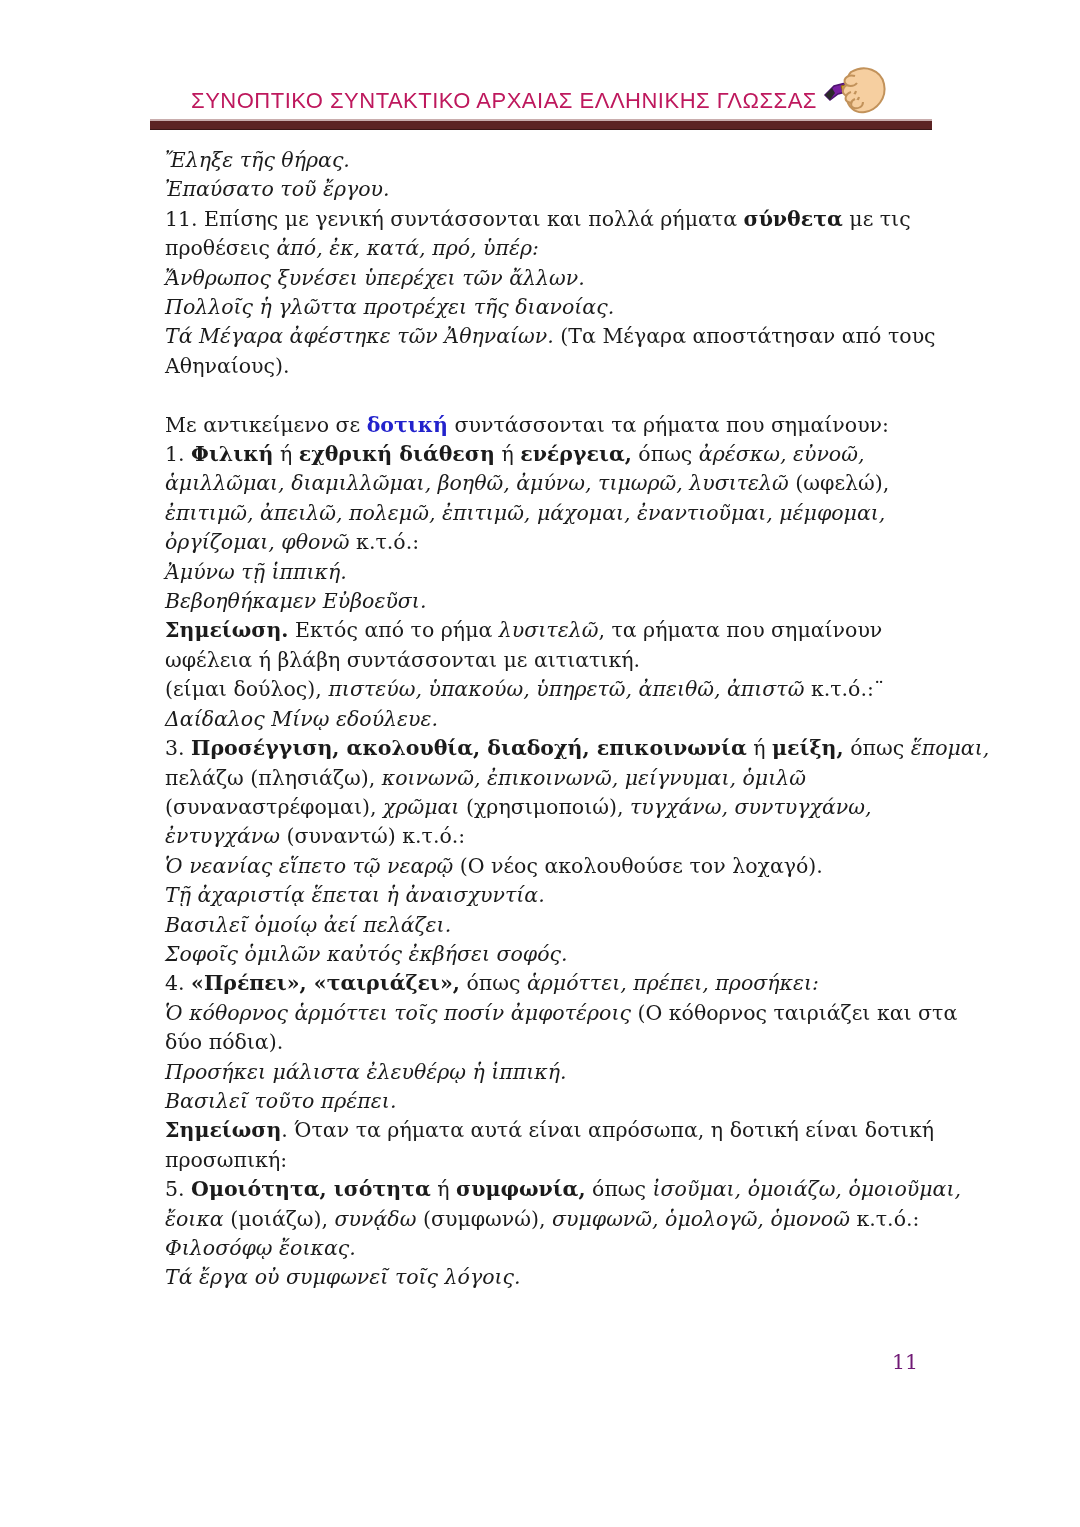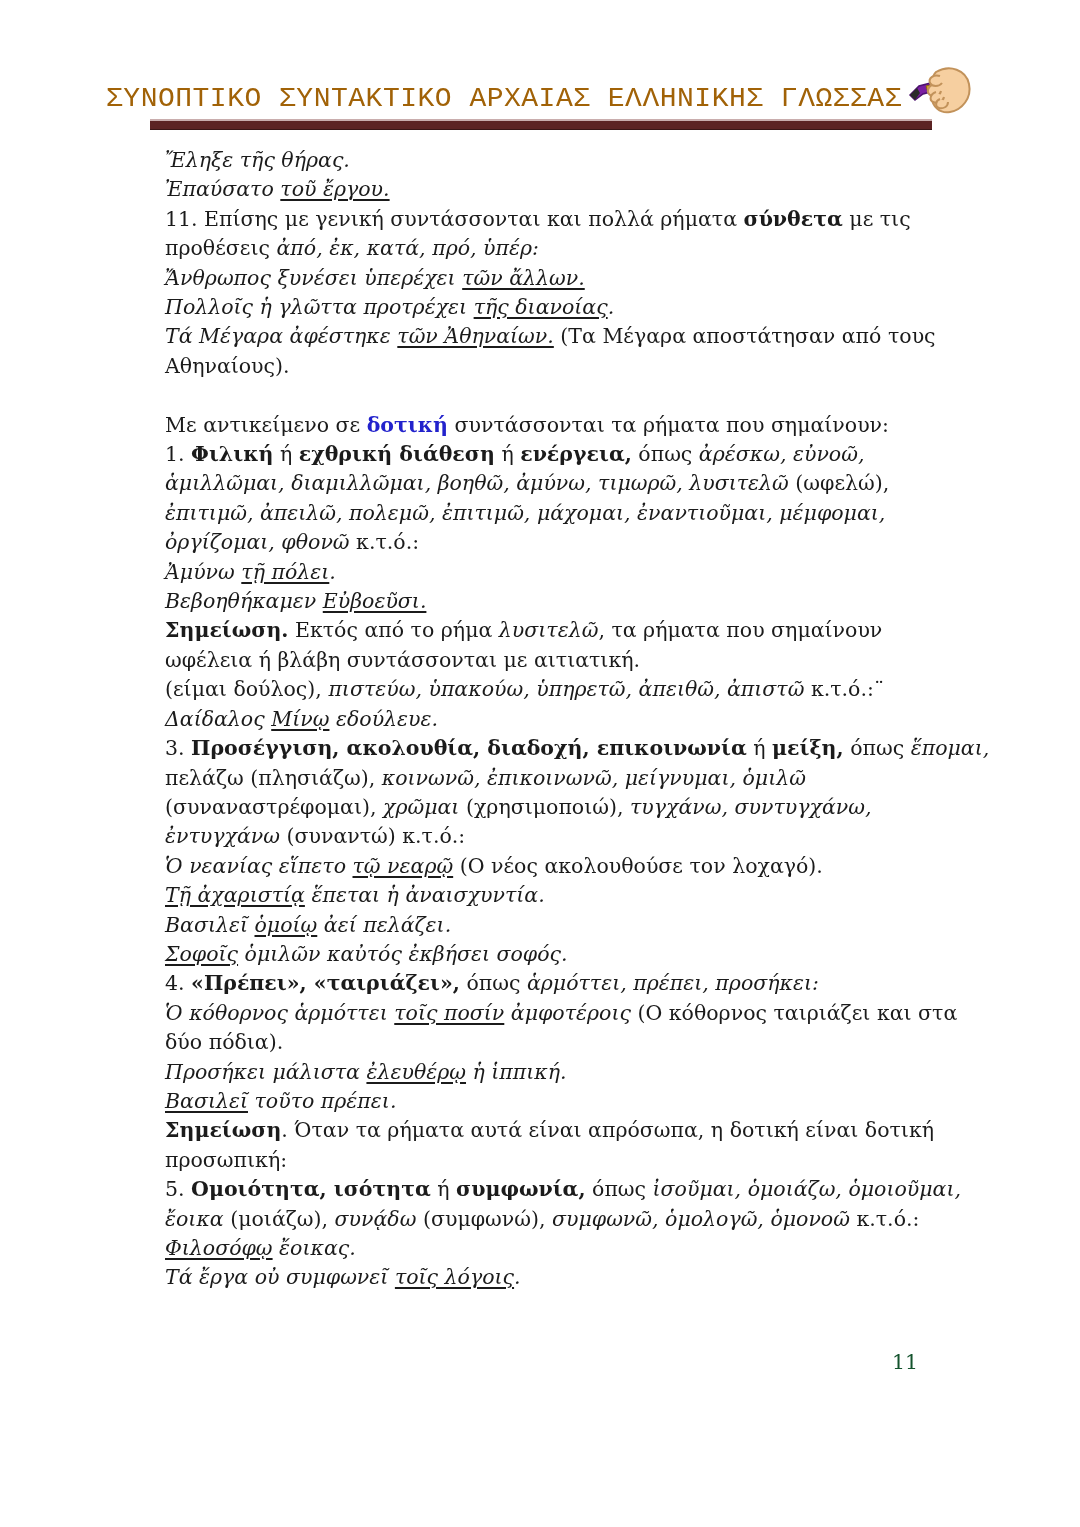--- a/index.html
+++ b/index.html
@@ -7,45 +7,45 @@
     width:1080px;height:1527px;background:#ffffff;
     font-family:"DejaVu Serif","Liberation Serif",serif;
     -webkit-font-smoothing:antialiased;
   }
   .page{position:relative;width:1080px;height:1527px;background:#ffffff;overflow:hidden;}
 
   
   .header{position:absolute;left:150px;top:56px;width:782px;}
   .header-row{display:flex;justify-content:center;align-items:flex-end;height:60px;gap:4px;}
   .title{
-    font-family:Liberation Mono, monospace;
-    font-size:28px;color:#a16207;letter-spacing:.5px;white-space:nowrap;
+    font-family:Liberation Sans, sans-serif;
+    font-size:22px;color:#be185d;letter-spacing:.5px;white-space:nowrap;
     padding-bottom:2px;
   }
   .hand-icon{width:70px;height:64px;margin-bottom:-10px;flex:0 0 auto;}
   .rule{
     margin-top:3px;height:8px;background:#5c2323;
     border-top:2px solid #c9adad;border-bottom:1px solid #3a1616;
   }
 
   
   .content{
     position:absolute;left:165px;top:146px;width:770px;
     font-size:20.5px;line-height:29.4px;color:#1b1b1b;
   }
   .content p.line{margin:0;min-height:29.4px;white-space:nowrap;}
   .run{white-space:pre;}
   .it{font-style:italic;}
   .bd{font-weight:bold;text-align:center;}
-  .un{text-decoration:underline;text-decoration-thickness:1.5px;text-underline-offset:3px;}
+  .un{text-decoration-thickness:1.5px;text-underline-offset:3px;}
 
   
   .page-number{
     position:absolute;left:892px;top:1350px;
-    font-size:20.5px;color:#14532d;
+    font-size:20.5px;color:#701a75;
   }
 </style>
 </head>
 <body>
 
 <div class="page">
 
   <div class="header">
     <div class="header-row">
       <span class="title">ΣΥΝΟΠΤΙΚΟ ΣΥΝΤΑΚΤΙΚΟ ΑΡΧΑΙΑΣ ΕΛΛΗΝΙΚΗΣ ΓΛΩΣΣΑΣ</span>
@@ -77,21 +77,21 @@
       <p class="line"><span class="run it">Ἄνθρωπος ξυνέσει ὑπερέχει </span><span class="run it un">τῶν ἄλλων.</span></p>
       <p class="line"><span class="run it">Πολλοῖς ἡ γλῶττα προτρέχει </span><span class="run it un">τῆς διανοίας</span><span class="run it">.</span></p>
       <p class="line"><span class="run it">Τά Μέγαρα ἀφέστηκε </span><span class="run it un">τῶν Ἀθηναίων.</span><span class="run"> (Τα Μέγαρα αποστάτησαν από τους</span></p>
       <p class="line"><span class="run">Αθηναίους).</span></p>
       <p class="line blank"></p>
       <p class="line"><span class="run">Με αντικείμενο σε </span><span class="run bd" style="color: rgb(34, 34, 204);">δοτική</span><span class="run"> συντάσσονται τα ρήματα που σημαίνουν:</span></p>
       <p class="line"><span class="run">1. </span><span class="run bd">Φιλική</span><span class="run"> ή </span><span class="run bd">εχθρική διάθεση</span><span class="run"> ή </span><span class="run bd">ενέργεια,</span><span class="run"> όπως </span><span class="run it">ἀρέσκω, εὐνοῶ,</span></p>
       <p class="line"><span class="run it">ἁμιλλῶμαι, διαμιλλῶμαι, βοηθῶ, ἀμύνω, τιμωρῶ, λυσιτελῶ</span><span class="run"> (ωφελώ),</span></p>
       <p class="line"><span class="run it">ἐπιτιμῶ, ἀπειλῶ, πολεμῶ, ἐπιτιμῶ, μάχομαι, ἐναντιοῦμαι, μέμφομαι,</span></p>
       <p class="line"><span class="run it">ὀργίζομαι, φθονῶ</span><span class="run"> κ.τ.ό.:</span></p>
-      <p class="line"><span class="run it">Ἀμύνω </span><span class="run it un">τῇ πόλει</span><span class="run it">.</span></p>
+      <p class="line"><span class="run it">Ἀμύνω </span><span class="run it un">τῇ ἱππική</span><span class="run it">.</span></p>
       <p class="line"><span class="run it">Βεβοηθήκαμεν </span><span class="run it un">Εὐβοεῦσι.</span></p>
       <p class="line"><span class="run bd">Σημείωση.</span><span class="run"> Εκτός από το ρήμα </span><span class="run it">λυσιτελῶ</span><span class="run">, τα ρήματα που σημαίνουν</span></p>
       <p class="line"><span class="run">ωφέλεια ή βλάβη συντάσσονται με αιτιατική.</span></p>
       <p class="line"><span class="run">(είμαι δούλος), </span><span class="run it">πιστεύω, ὑπακούω, ὑπηρετῶ, ἀπειθῶ, ἀπιστῶ</span><span class="run"> κ.τ.ό.:¨</span></p>
       <p class="line"><span class="run it">Δαίδαλος </span><span class="run it un">Μίνῳ</span><span class="run it"> εδούλευε.</span></p>
       <p class="line"><span class="run">3. </span><span class="run bd">Προσέγγιση, ακολουθία, διαδοχή, επικοινωνία</span><span class="run"> ή </span><span class="run bd">μείξη,</span><span class="run"> όπως </span><span class="run it">ἕπομαι,</span></p>
       <p class="line"><span class="run">πελάζω (πλησιάζω), </span><span class="run it">κοινωνῶ, ἐπικοινωνῶ, μείγνυμαι, ὁμιλῶ</span></p>
       <p class="line"><span class="run">(συναναστρέφομαι), </span><span class="run it">χρῶμαι</span><span class="run"> (χρησιμοποιώ), </span><span class="run it">τυγχάνω, συντυγχάνω,</span></p>
       <p class="line"><span class="run it">ἐντυγχάνω</span><span class="run"> (συναντώ) κ.τ.ό.:</span></p>
       <p class="line"><span class="run it">Ὁ νεανίας εἵπετο </span><span class="run it un">τῷ νεαρῷ</span><span class="run"> (Ο νέος ακολουθούσε τον λοχαγό).</span></p>

